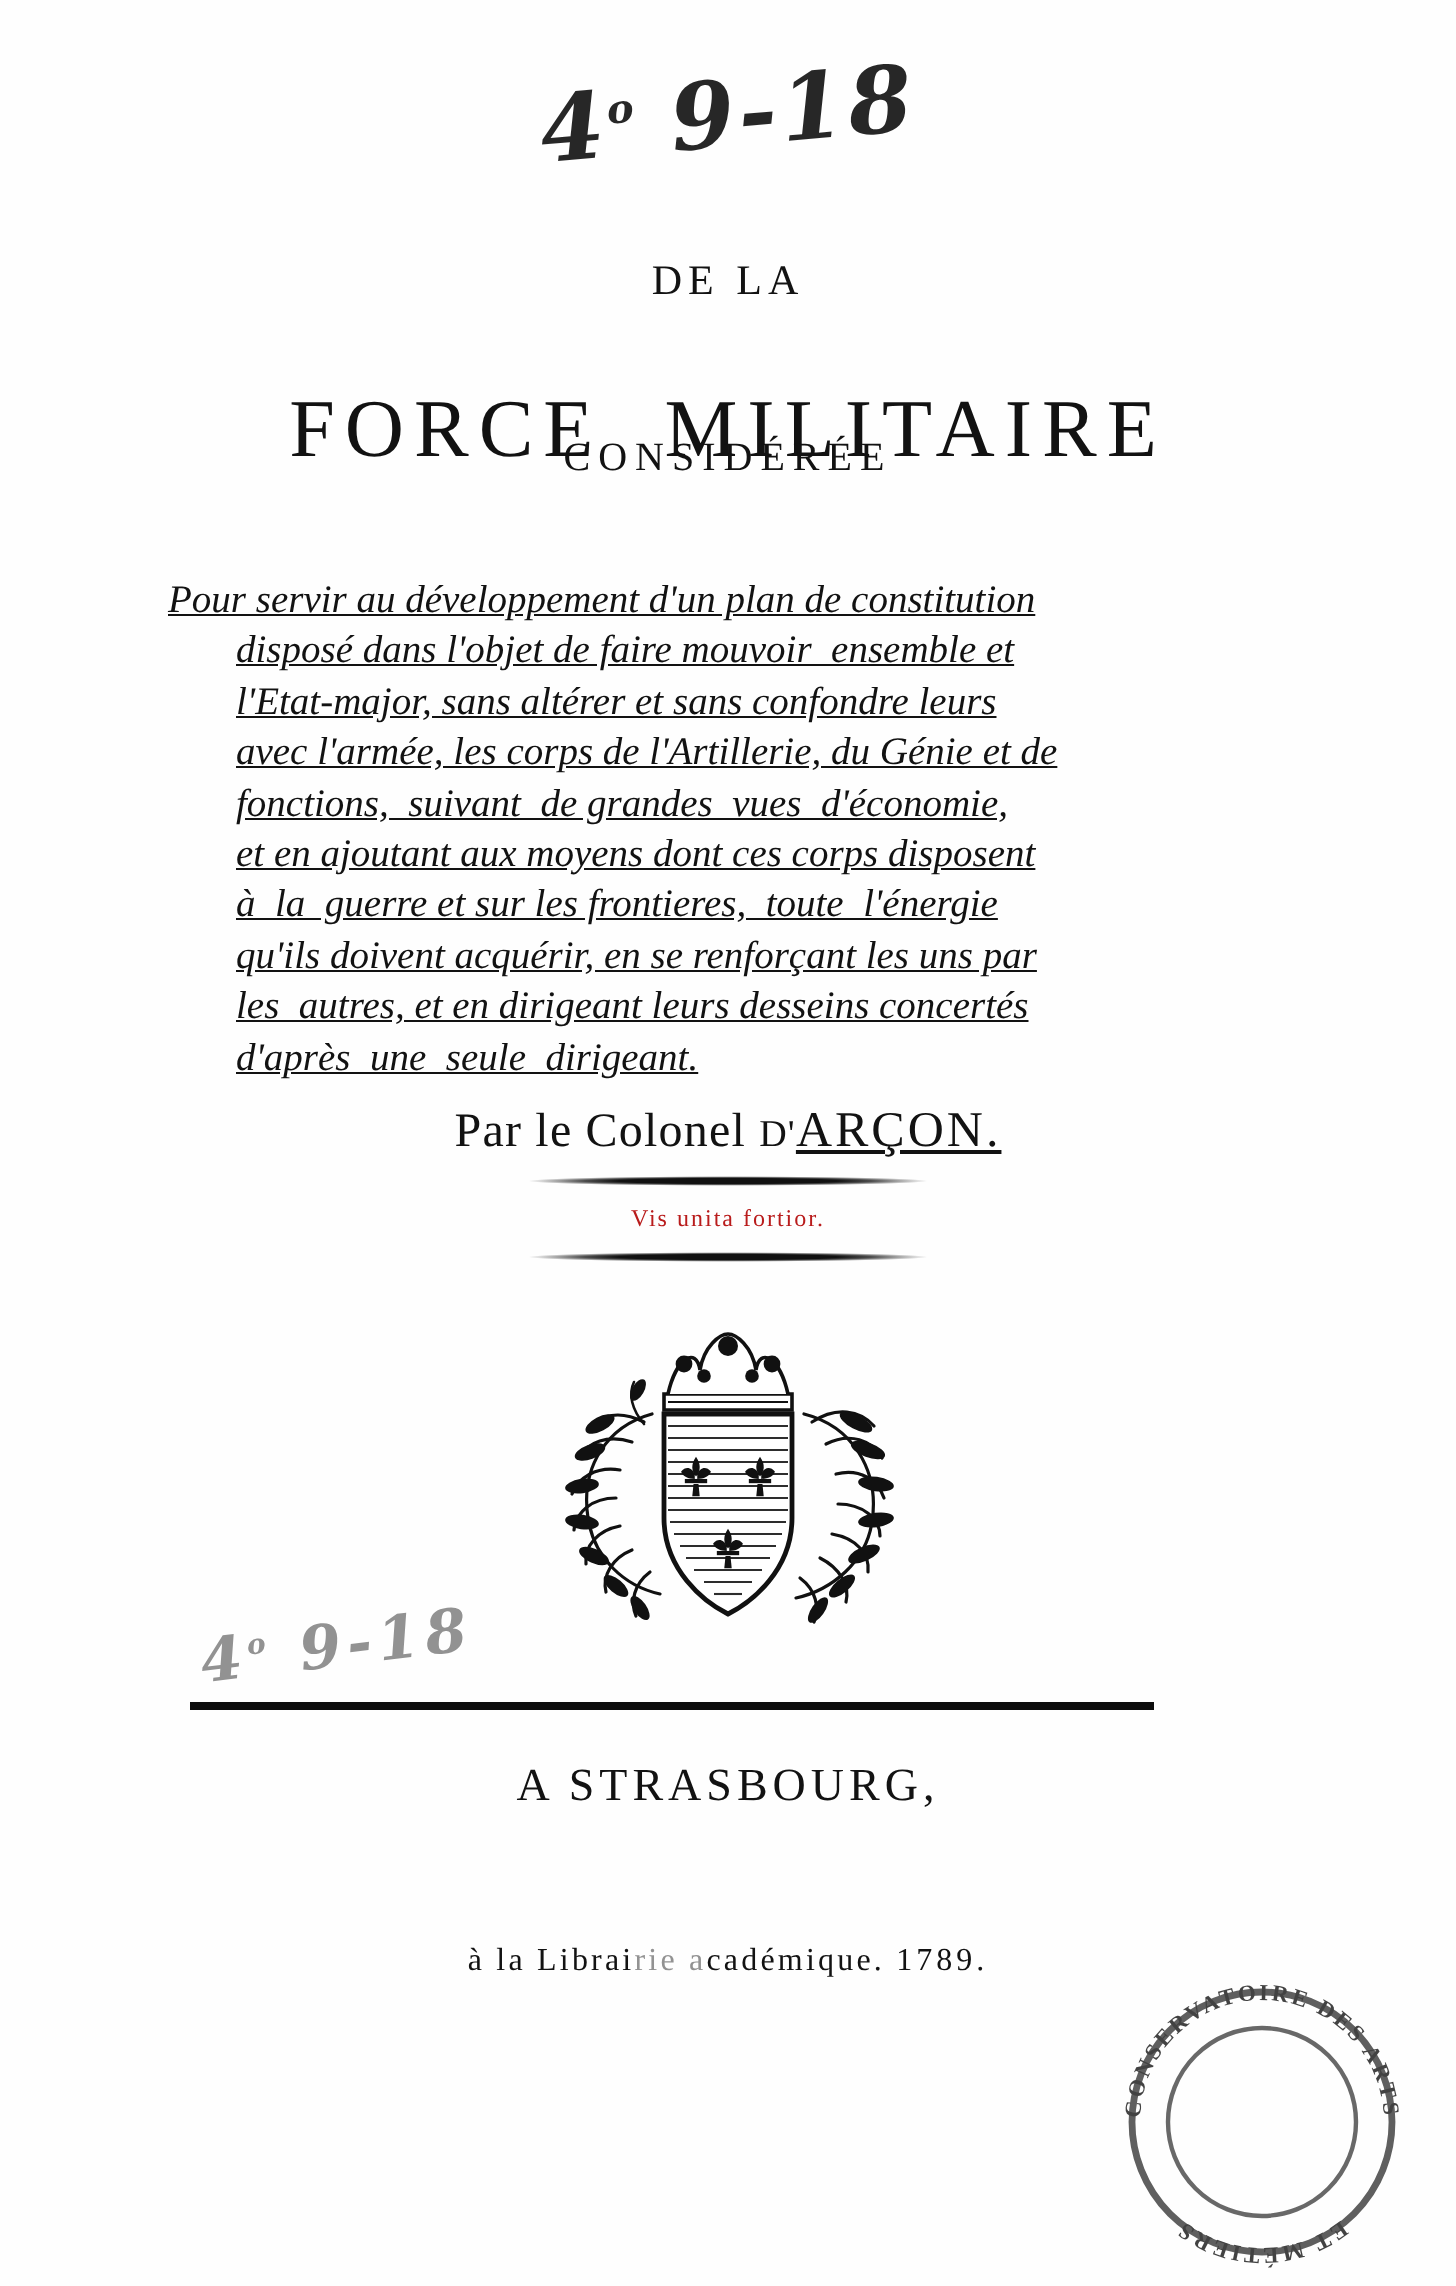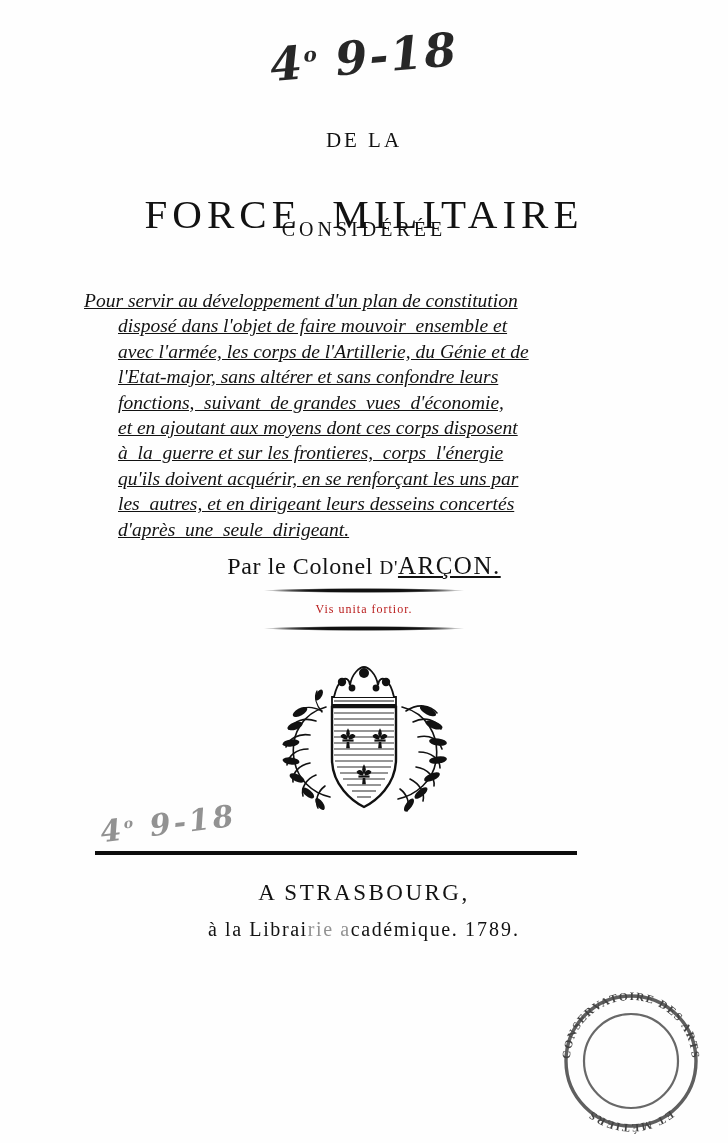--- a/index.html
+++ b/index.html
@@ -181,23 +181,23 @@
     position: absolute;
     left: 0; right: 0;
     top: 880px;
     text-align: center;
     font-size: 23px;
     letter-spacing: 2.5px;
   }
   .imprint-pub {
     position: absolute;
     left: 0; right: 0;
-    top: 918px;
-    text-align: center;
-    font-size: 20px;
+    top: 972px;
+    text-align: center;
+    font-size: 16px;
     letter-spacing: 1.6px;
   }
   .imprint-pub .faded {
     color: #6f6f6f;
     opacity: .75;
   }
   .imprint-pub .year {
     letter-spacing: 2px;
   }
 
@@ -226,25 +226,25 @@
 
   <div class="shelfmark-top"><span>4</span><span class="sup">o</span><span> 9-18</span></div>
 
   <div class="dela">DE LA</div>
   <h1 class="main-title">FORCE  MILITAIRE</h1>
   <div class="considered">CONSIDÉRÉE</div>
 
   <div class="descr">
     <span class="ln">Pour servir au développement d'un plan de constitution</span>
     <span class="ln indent">disposé dans l'objet de faire mouvoir  ensemble et</span>
+    <span class="ln indent">l'Etat-major, sans altérer et sans confondre leurs</span>
     <span class="ln indent">avec l'armée, les corps de l'Artillerie, du Génie et de</span>
-    <span class="ln indent">l'Etat-major, sans altérer et sans confondre leurs</span>
     <span class="ln indent">fonctions,  suivant  de grandes  vues  d'économie,</span>
     <span class="ln indent">et en ajoutant aux moyens dont ces corps disposent</span>
-    <span class="ln indent">à  la  guerre et sur les frontieres,  corps  l'énergie</span>
+    <span class="ln indent">à  la  guerre et sur les frontieres,  toute  l'énergie</span>
     <span class="ln indent">qu'ils doivent acquérir, en se renforçant les uns par</span>
     <span class="ln indent">les  autres, et en dirigeant leurs desseins concertés</span>
     <span class="ln indent">d'après  une  seule  dirigeant.</span>
   </div>
 
   <div class="author"><span>Par le Colonel </span><span class="smallcaps">D'</span><span class="big">ARÇON.</span></div>
 
   <div class="motto-wrap">
     <div class="taper-rule"></div>
     <div class="motto">Vis  unita fortior.</div>

